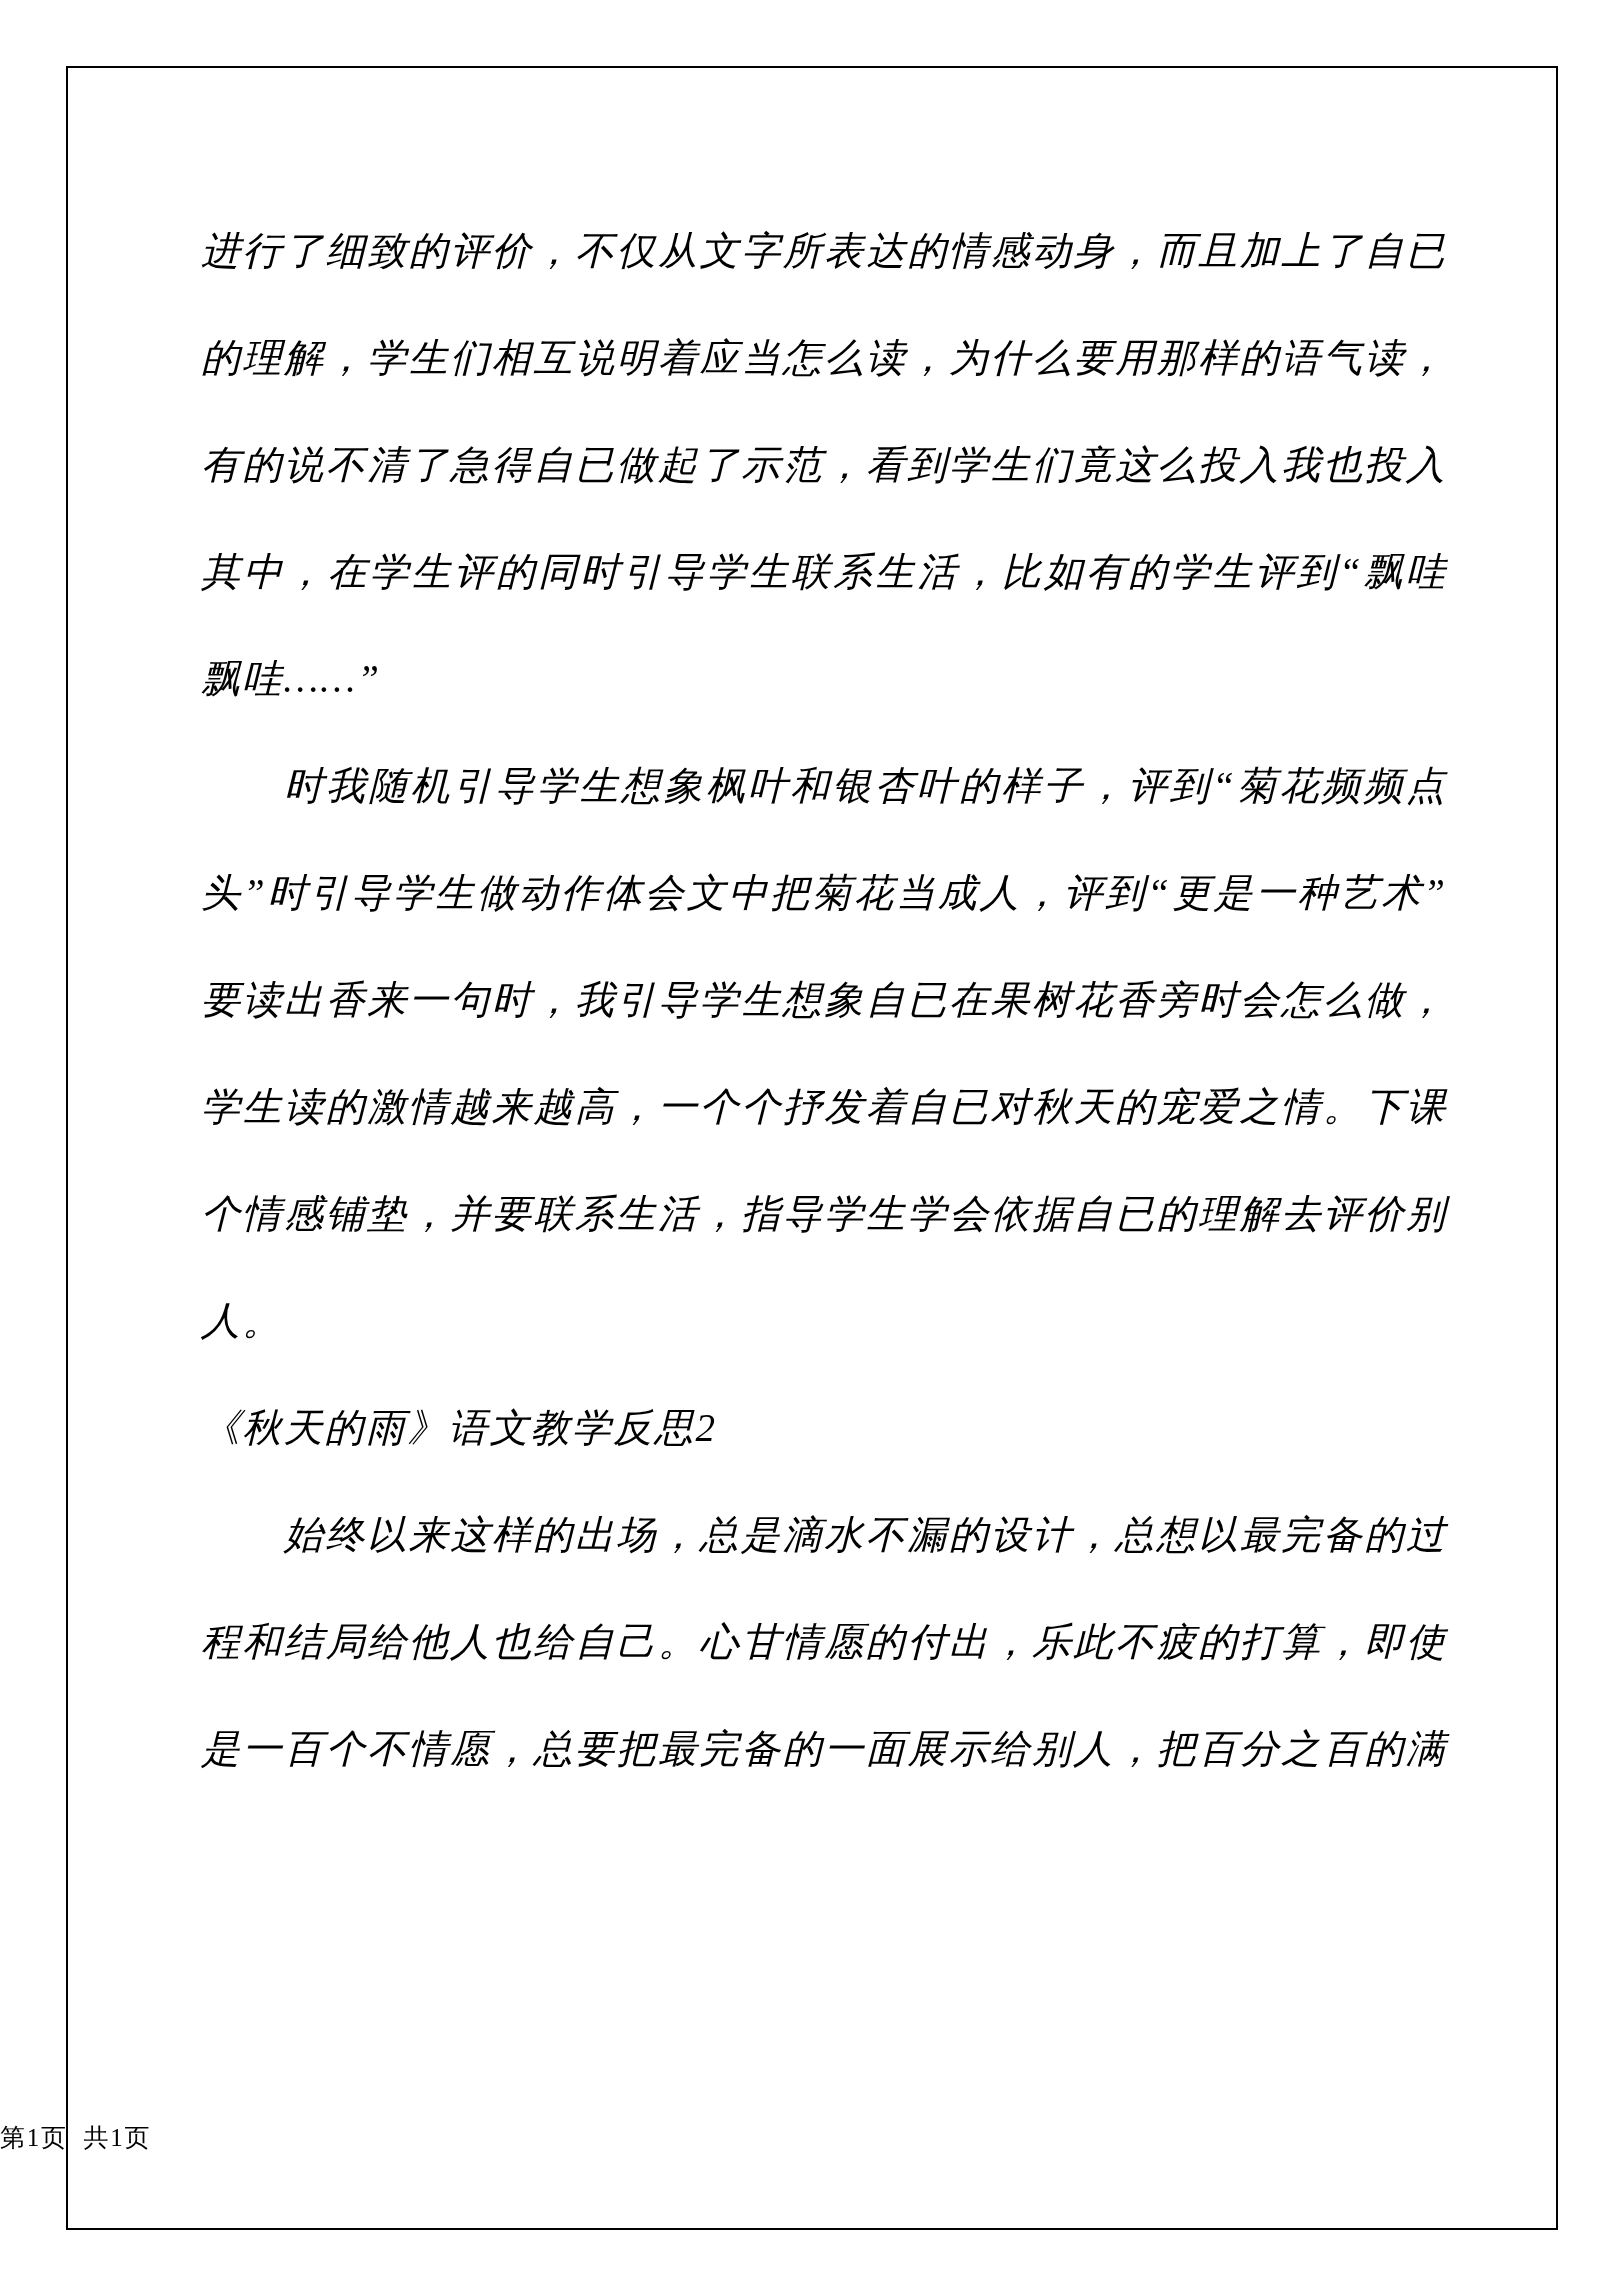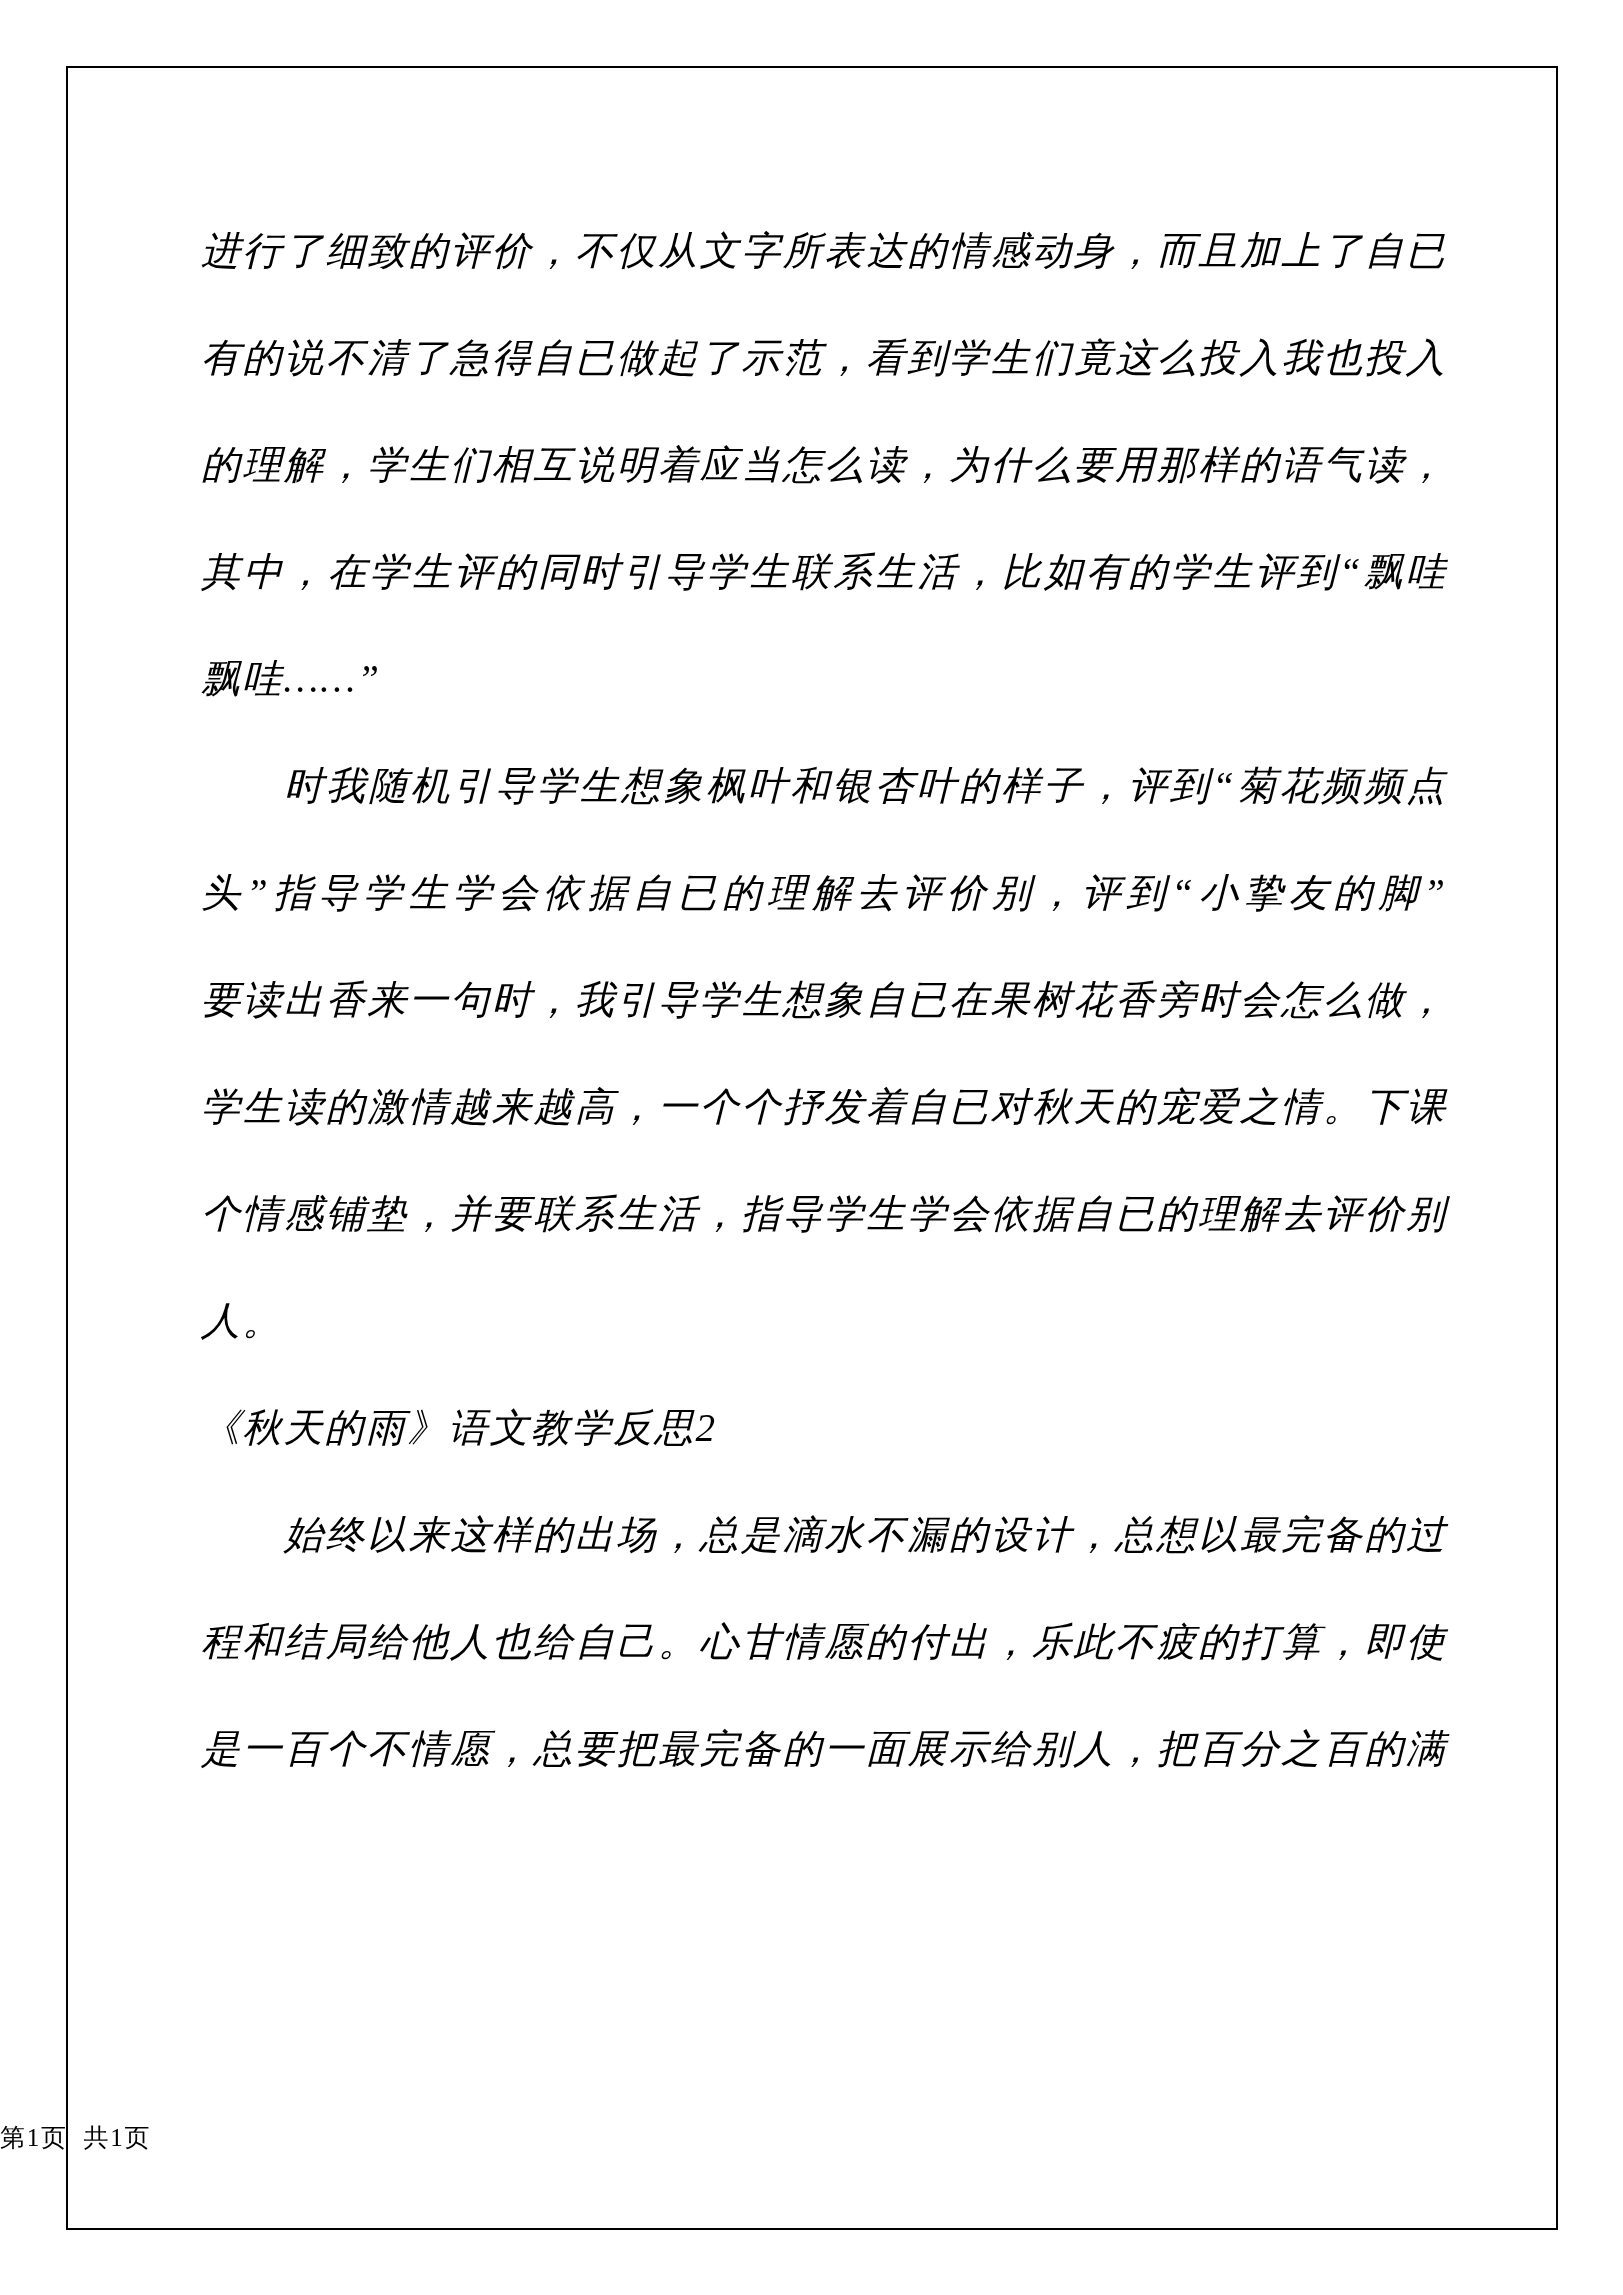--- a/index.html
+++ b/index.html
@@ -54,26 +54,26 @@
     white-space: pre;
     letter-spacing: 1.7px;
   }
 </style>
 </head>
 <body>
 
 <div class="page-frame">
   <div class="text-lines">
       <div class="line justify">进行了细致的评价，不仅从文字所表达的情感动身，而且加上了自已</div>
+      <div class="line justify">的理解，学生们相互说明着应当怎么读，为什么要用那样的语气读，</div>
       <div class="line justify">有的说不清了急得自已做起了示范，看到学生们竟这么投入我也投入</div>
-      <div class="line justify">的理解，学生们相互说明着应当怎么读，为什么要用那样的语气读，</div>
       <div class="line justify">其中，在学生评的同时引导学生联系生活，比如有的学生评到“飘哇</div>
       <div class="line plain">飘哇……”</div>
       <div class="line justify indent">时我随机引导学生想象枫叶和银杏叶的样子，评到“菊花频频点</div>
-      <div class="line justify">头”指导学生学会依据自已的理解去评价别，评到“小挚友的脚”</div>
+      <div class="line justify">头”时引导学生做动作体会文中把菊花当成人，评到“更是一种艺术”</div>
       <div class="line justify">要读出香来一句时，我引导学生想象自已在果树花香旁时会怎么做，</div>
       <div class="line justify">学生读的激情越来越高，一个个抒发着自已对秋天的宠爱之情。下课</div>
       <div class="line justify">个情感铺垫，并要联系生活，指导学生学会依据自已的理解去评价别</div>
       <div class="line plain">人。</div>
       <div class="line plain">《秋天的雨》语文教学反思2</div>
       <div class="line justify indent">始终以来这样的出场，总是滴水不漏的设计，总想以最完备的过</div>
       <div class="line justify">程和结局给他人也给自己。心甘情愿的付出，乐此不疲的打算，即使</div>
       <div class="line justify">是一百个不情愿，总要把最完备的一面展示给别人，把百分之百的满</div>
     </div>
 </div>

